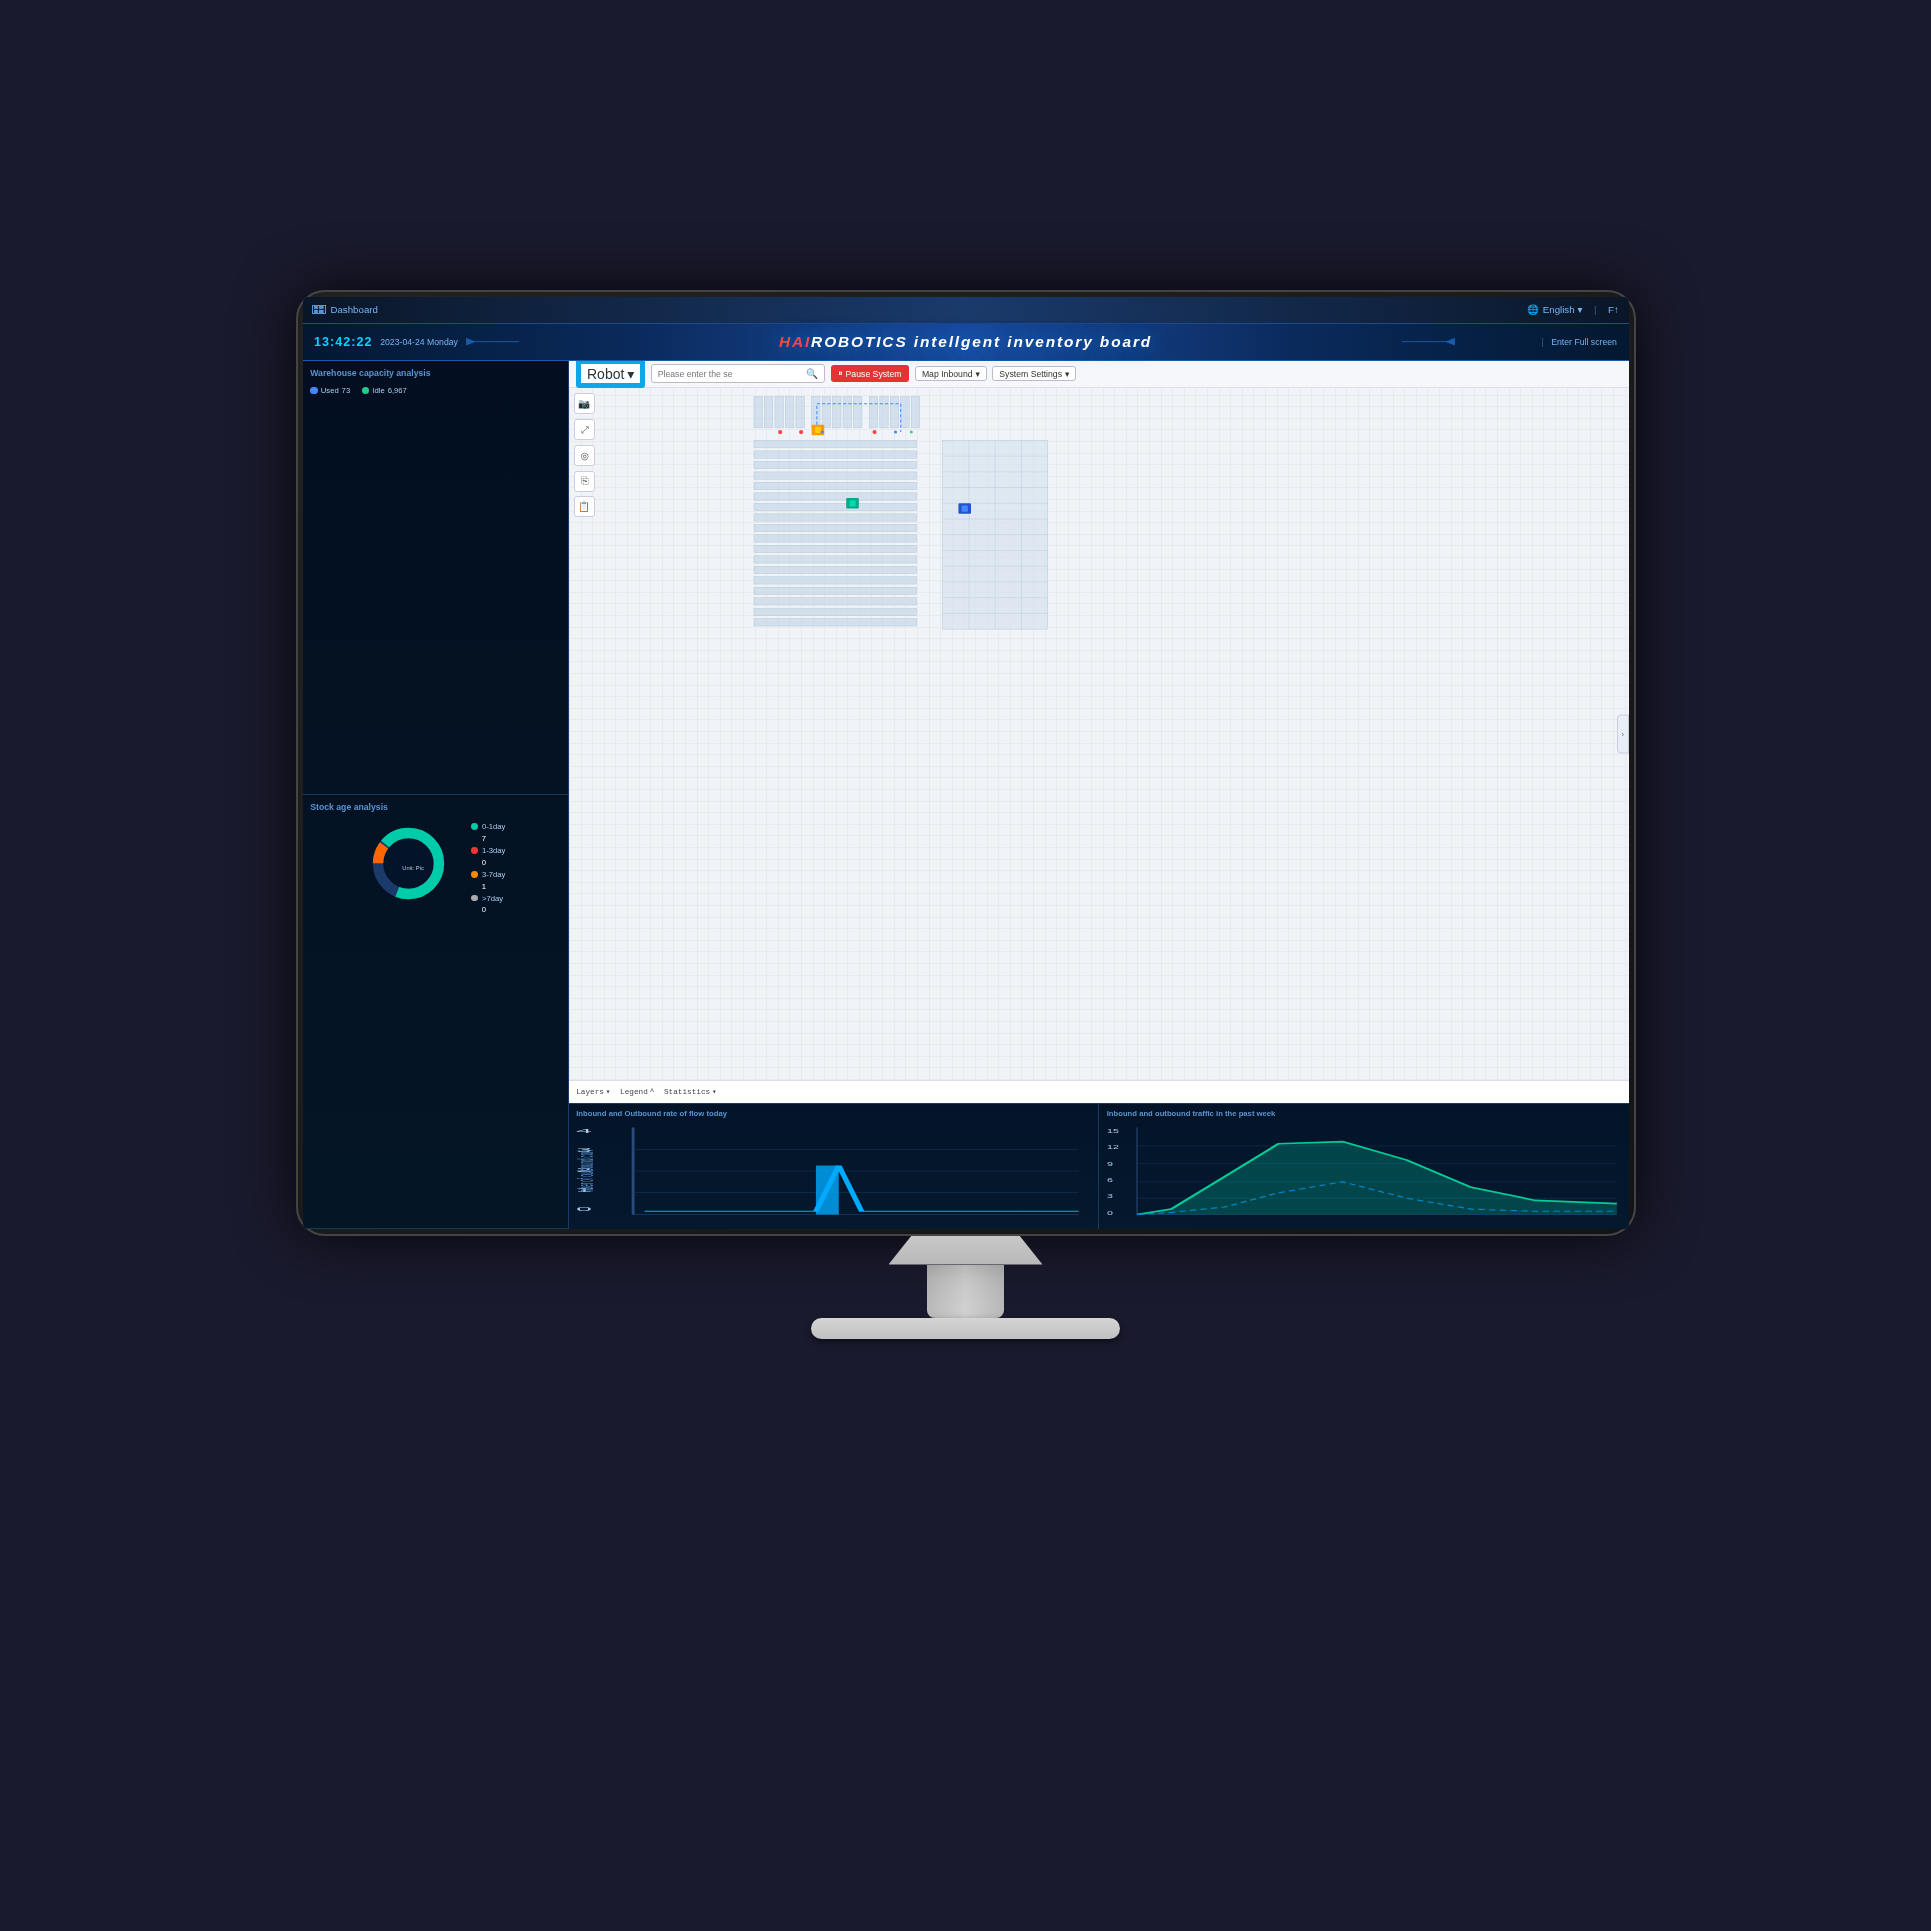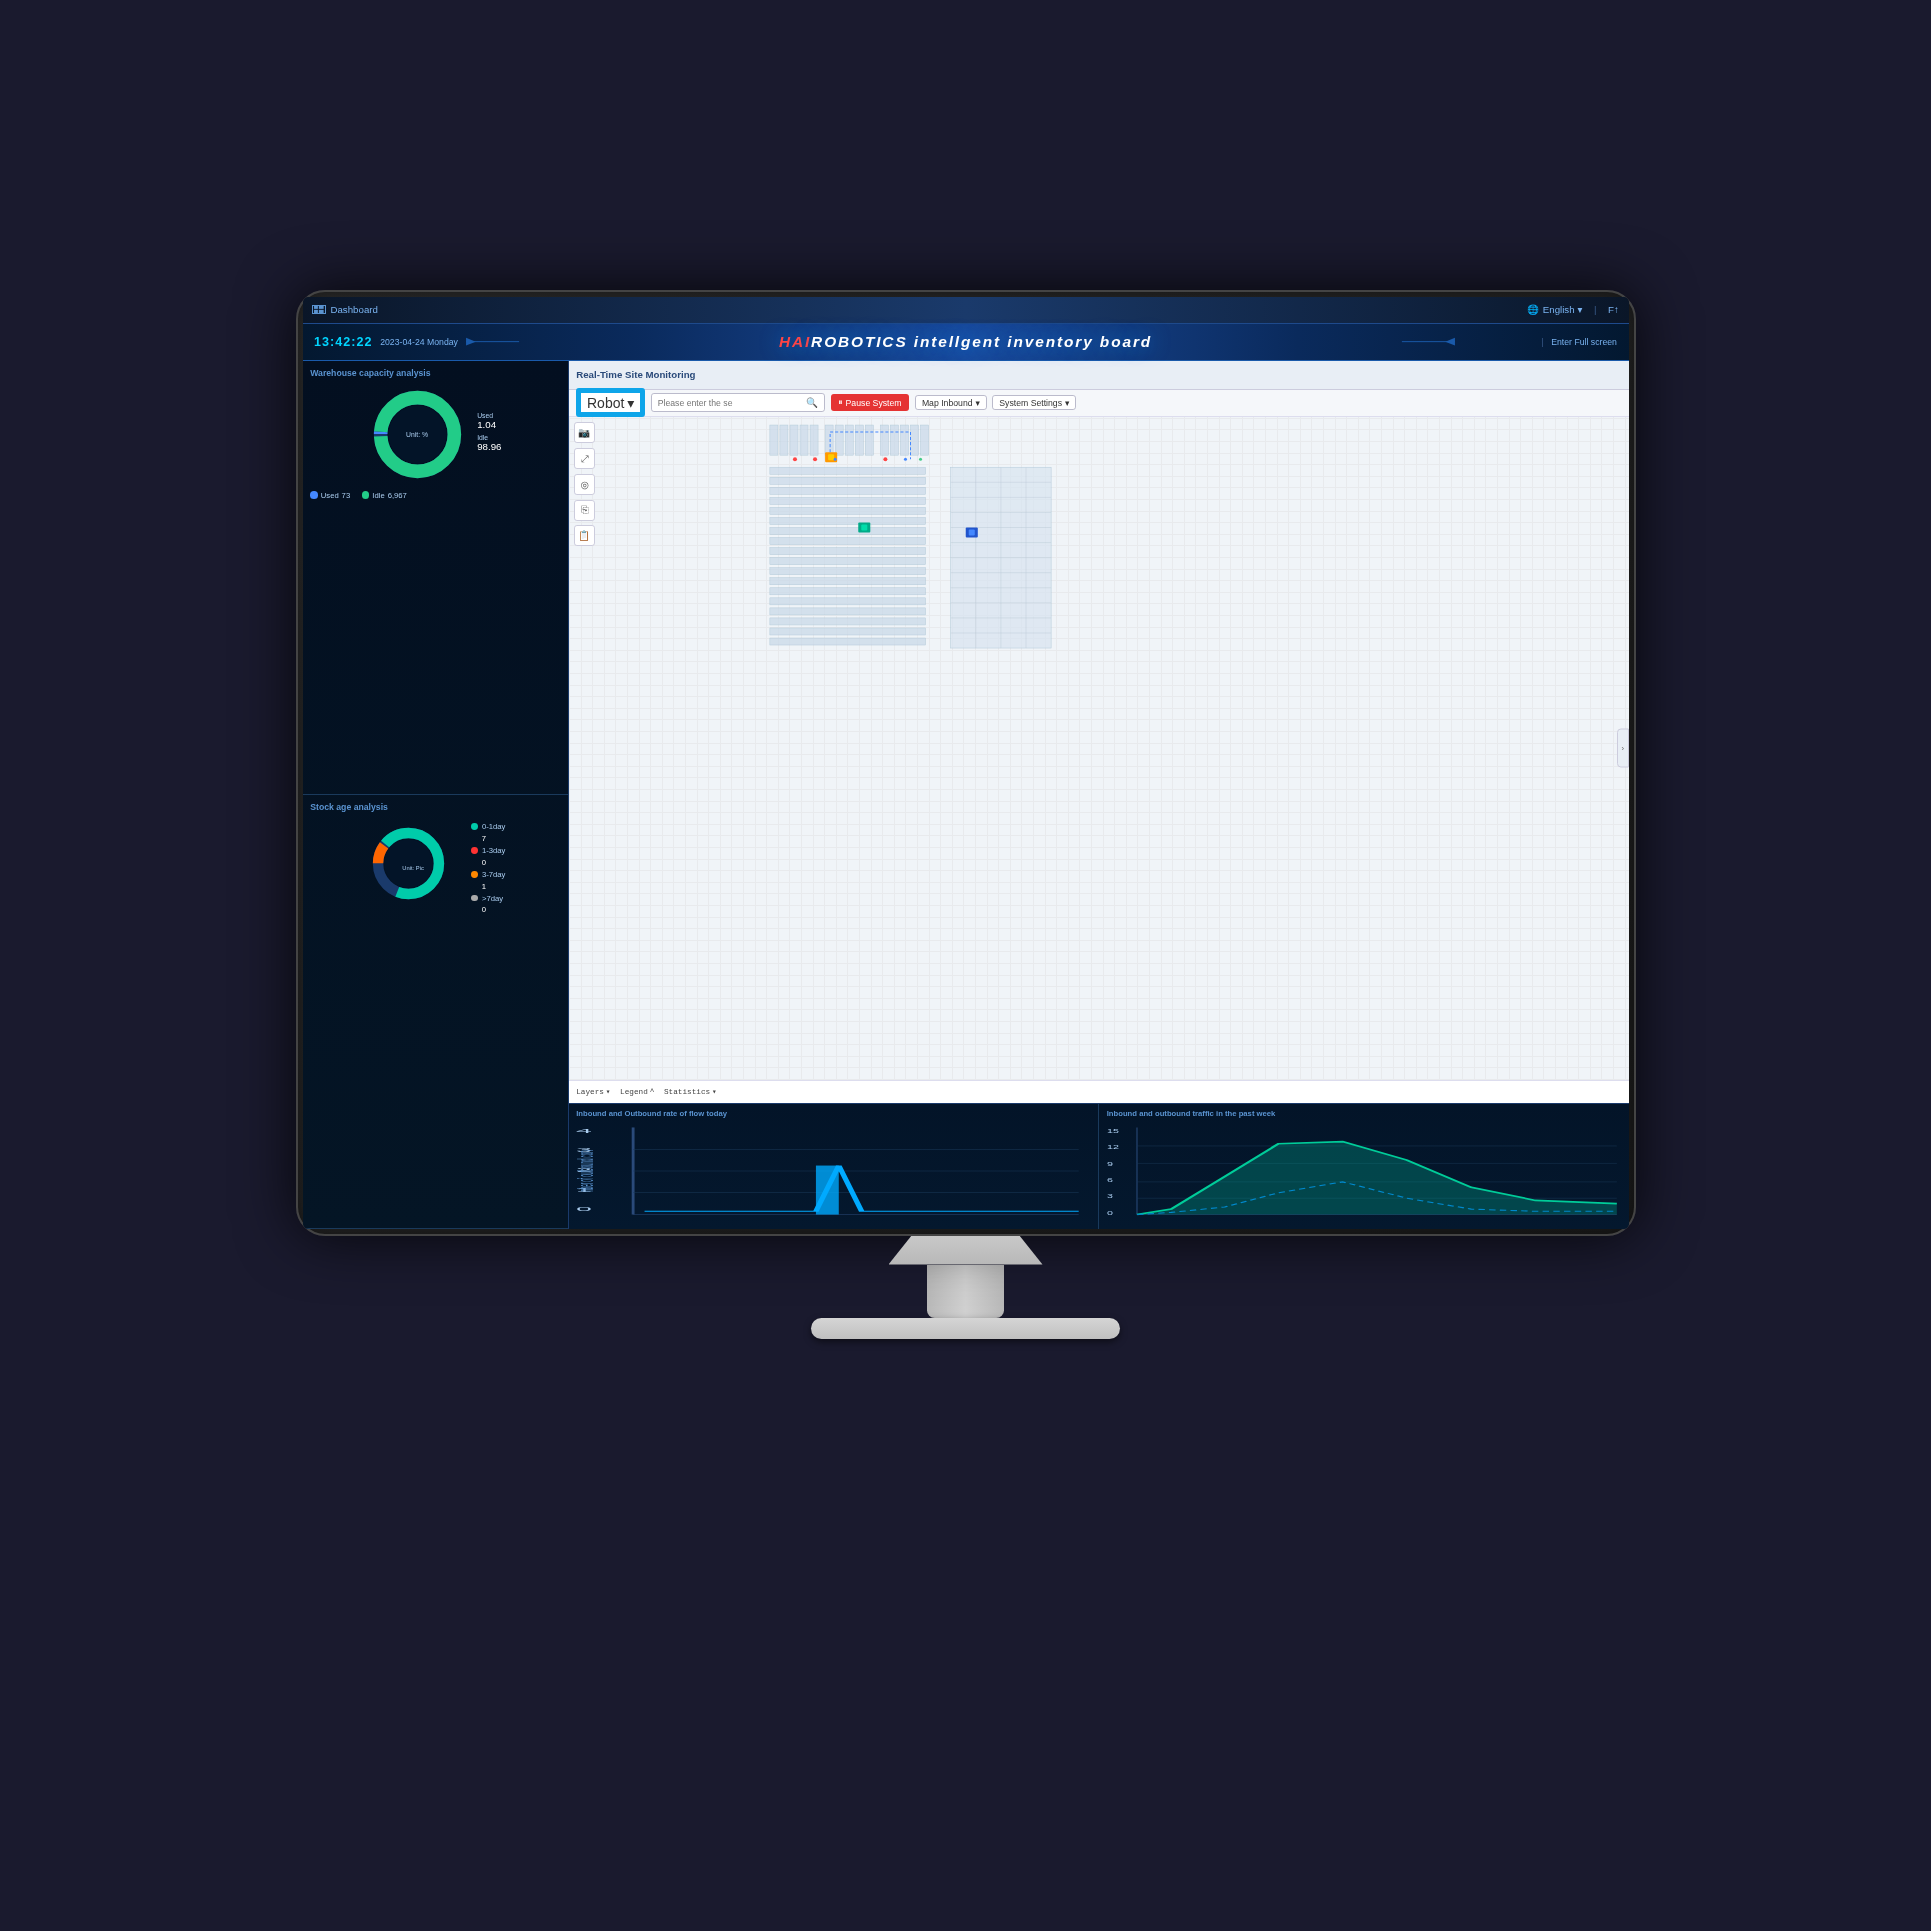--- a/index.html
+++ b/index.html
@@ -599,49 +599,20 @@
           </div>
         </div>
 
         <div class="main-content">
 
           <div class="left-panel">
 
             <div class="panel-section">
               <div class="section-title">Warehouse capacity analysis</div>
 
-              <div class="chart-area">
-
-                <div class="donut-container">
-                  <svg viewBox="0 0 100 100" width="97" height="97">
-
-                    <circle cx="50" cy="50" r="38" fill="none" stroke="#1a3a6b" stroke-width="14"></circle>
-
-                    <circle cx="50" cy="50" r="38" fill="none" stroke="#4488ff" stroke-width="14" stroke-dasharray="2.4 236.6" stroke-dashoffset="59.7" transform="rotate(-90 50 50)"></circle>
-
-                    <circle cx="50" cy="50" r="38" fill="none" stroke="#22cc88" stroke-width="14" stroke-dasharray="234.2 4.8" stroke-dashoffset="57.3" transform="rotate(-90 50 50)"></circle>
-
-                    <circle cx="50" cy="50" r="30" fill="#031428"></circle>
-                  </svg>
-                  <div class="donut-label-center">
-                    <div style="color:#aaccee;font-size:6.8px">Unit: %</div>
-                  </div>
-                </div>
-
-                <div class="donut-info">
-                  <div class="donut-info-item">
-                    <span style="color:#aaccee;font-size:6.8px">Used</span>
-                    <span class="donut-info-value">1.04</span>
-                  </div>
-                  <div class="donut-info-item">
-                    <span style="color:#aaccee;font-size:6.8px">Idle</span>
-                    <span class="donut-info-value">98.96</span>
-                  </div>
-                </div>
-              </div>
 
               <div class="legend-row">
                 <div class="legend-item">
                   <div class="legend-dot" style="background:#4488ff"></div>
                   <span>Used</span>
                   <span>73</span>
                 </div>
                 <div class="legend-item">
                   <div class="legend-dot" style="background:#22cc88"></div>
                   <span>Idle</span>
@@ -694,23 +665,20 @@
                 </div>
               </div>
             </div>
 
           </div>
 
           <div class="right-panel">
 
             <div class="monitoring-wrapper">
 
-              <div class="monitoring-header">
-                <span class="monitoring-title">Real-Time Site Monitoring</span>
-              </div>
 
               <div class="toolbar-row">
                 <button class="dropdown-btn">
                   <span>Robot</span>
                   <span>▾</span>
                 </button>
                 <div class="search-box">
                   <input class="search-input" type="text" readonly="" placeholder="Please enter the se" style="">
                   <span style="font-size:9.7px;color:#888">🔍</span>
                 </div>

